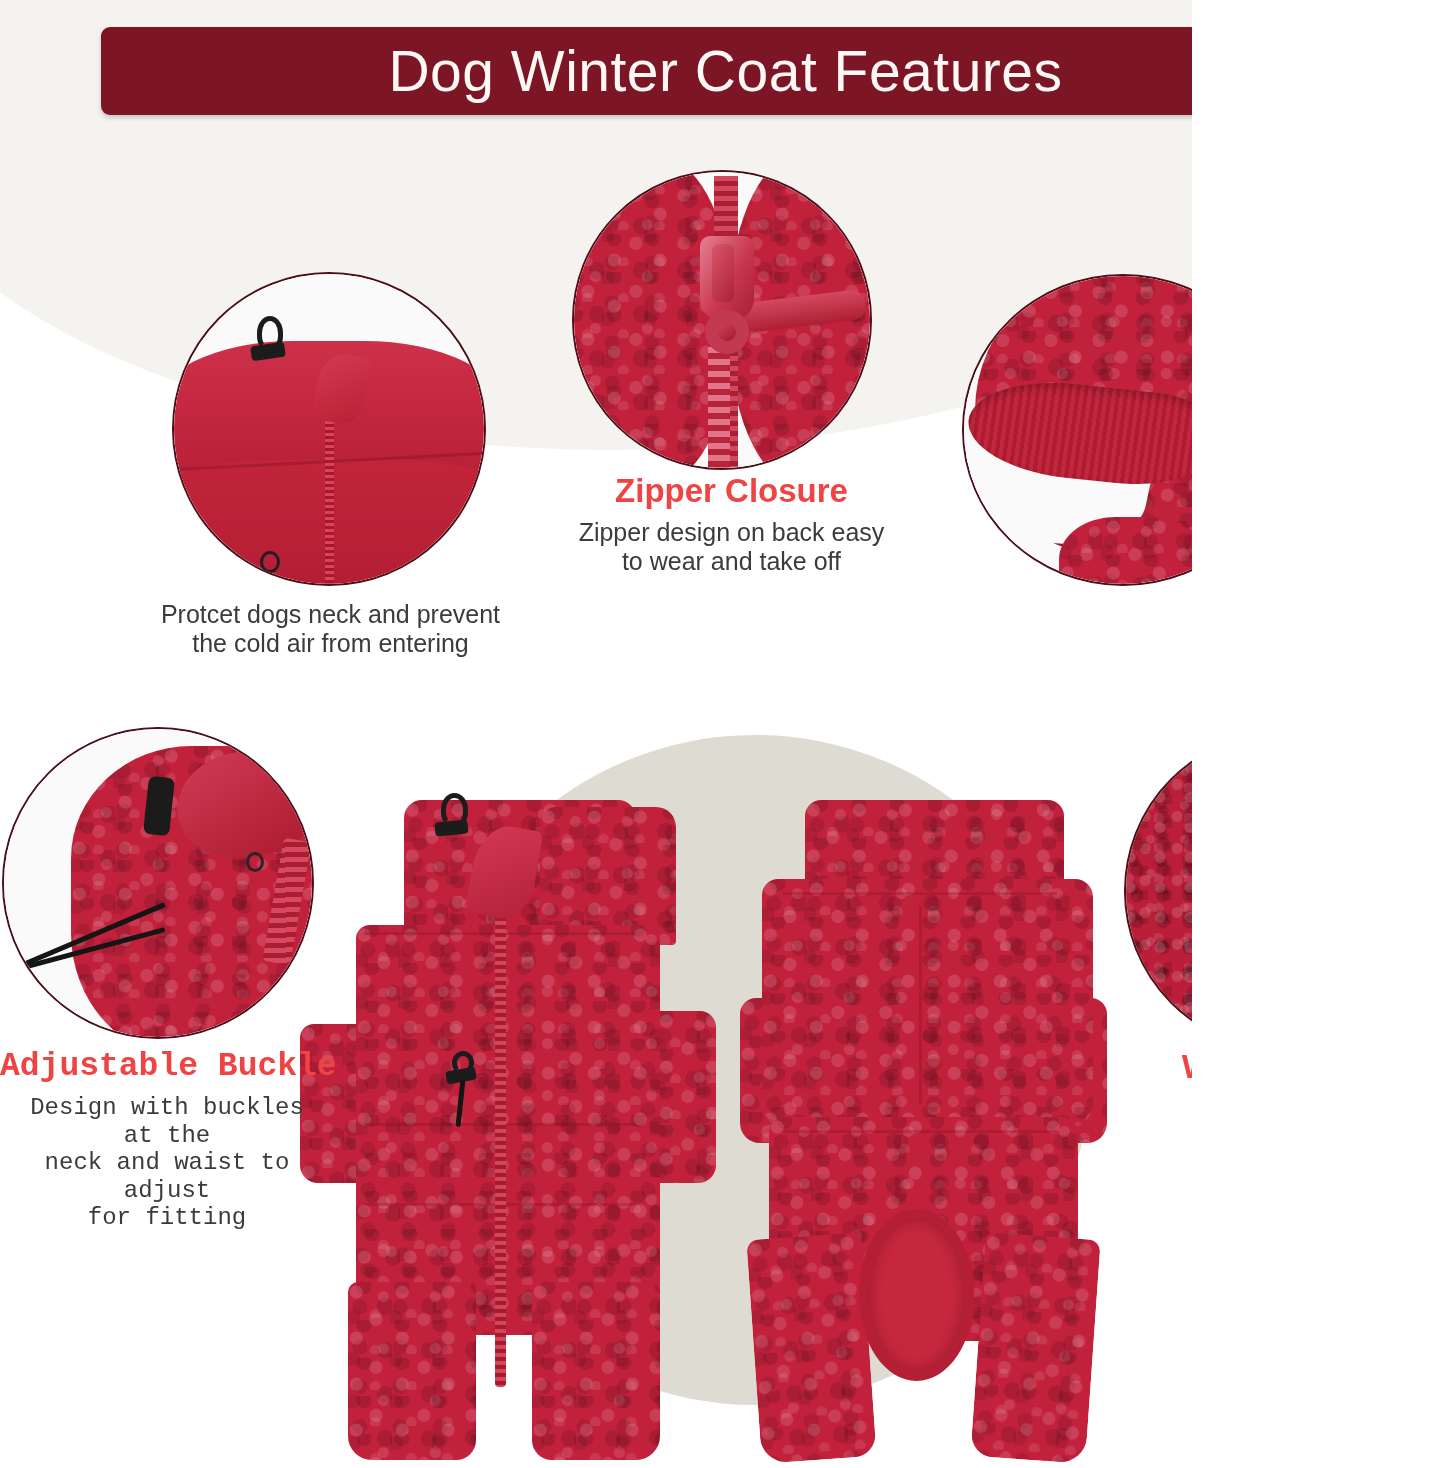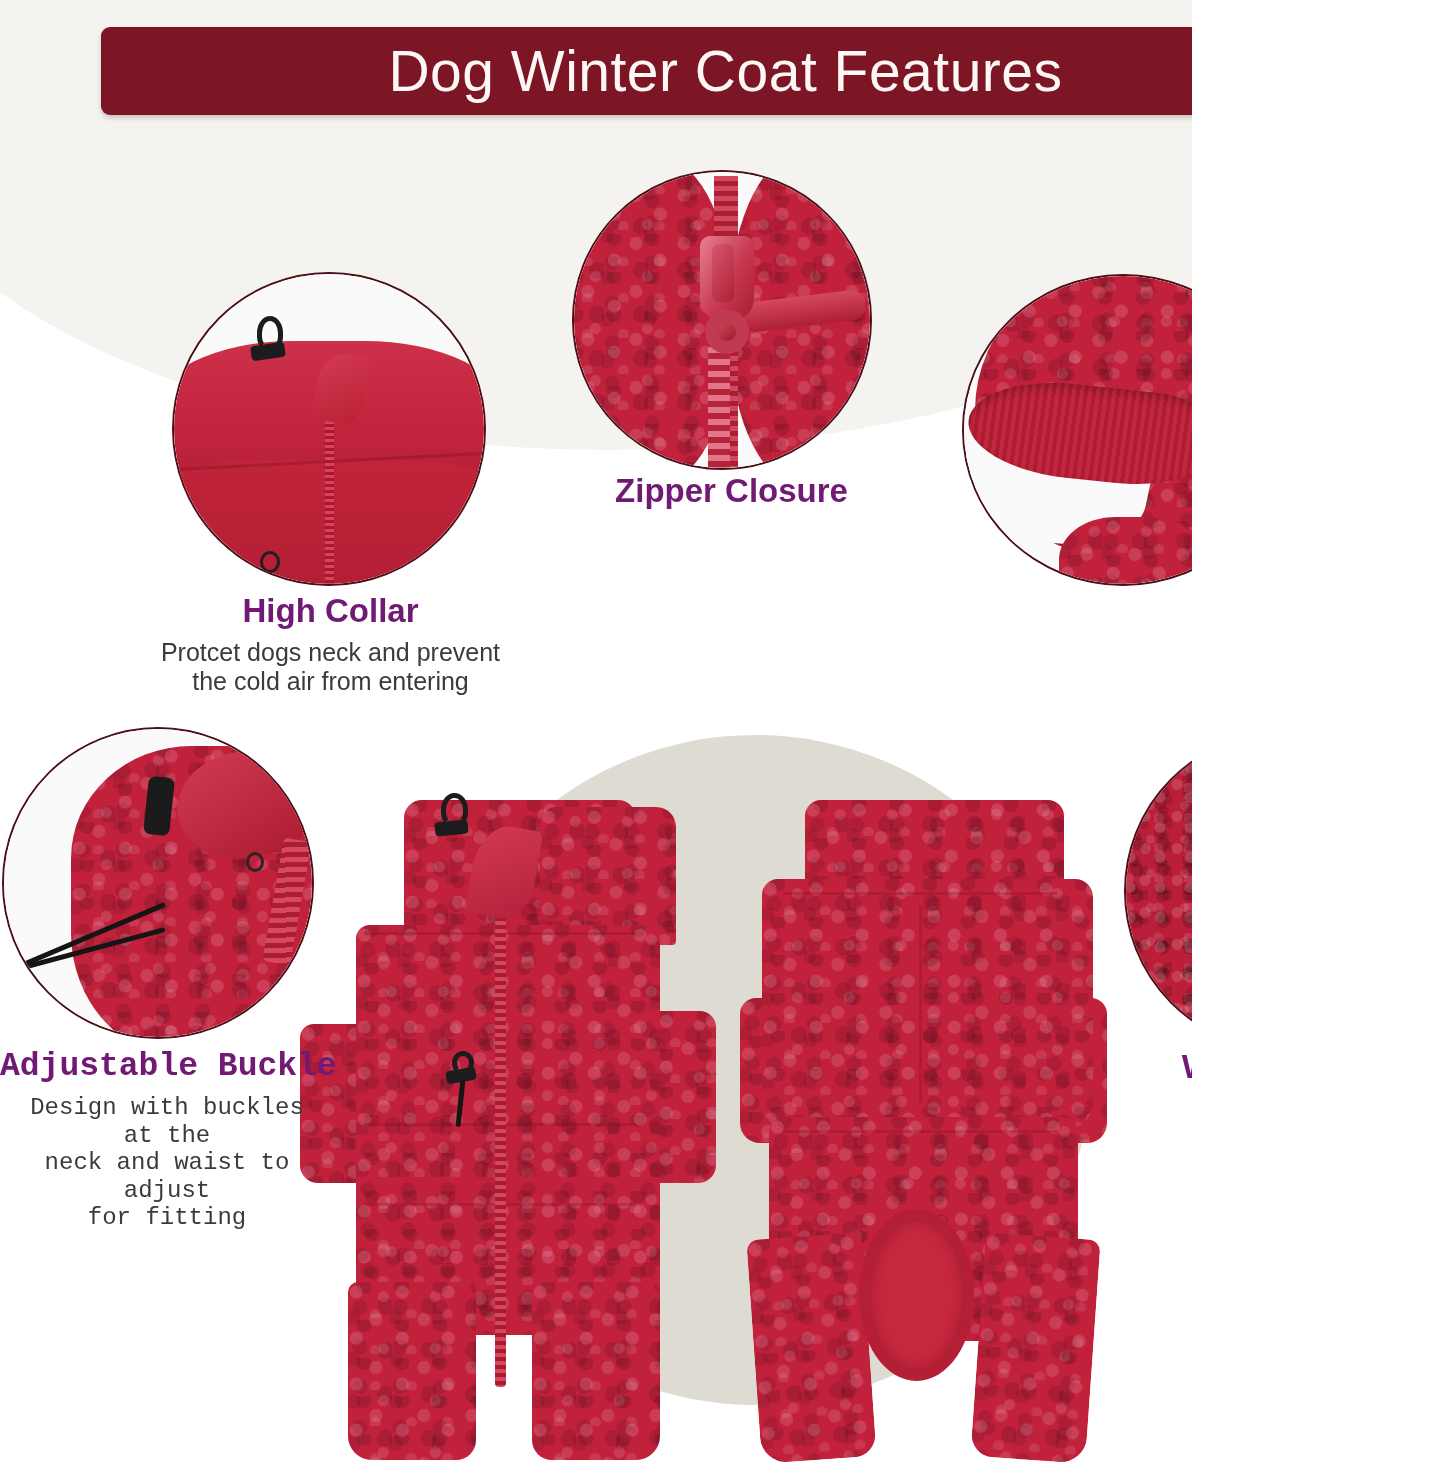--- a/index.html
+++ b/index.html
@@ -266,21 +266,21 @@
       radial-gradient(circle at 66% 64%, rgba(255,255,255,0.14) 0 5px, transparent 6px),
       radial-gradient(circle at 88% 84%, rgba(0,0,0,0.13) 0 6px, transparent 7px),
       radial-gradient(circle at 14% 88%, rgba(255,255,255,0.11) 0 5px, transparent 6px),
       radial-gradient(circle at 46% 92%, rgba(0,0,0,0.12) 0 5px, transparent 6px);
     background-size: 30px 30px, 26px 26px, 34px 34px, 28px 28px, 32px 32px, 24px 24px, 30px 30px, 27px 27px;
   }
 
   
   .caption { position: absolute; z-index: 6; text-align: center; }
   .caption .cap-title {
-    color: #701a75;
+    color: #ef4444;
     font-size: 33px;
     font-weight: bold;
     line-height: 1.15;
     white-space: nowrap;
   }
   .caption .cap-desc {
     color: #3b3b3b;
     font-size: 25px;
     font-weight: 400;
     line-height: 1.15;
@@ -527,27 +527,28 @@
     <div class="pb-body fleece"></div>
     <div class="pb-leg-l fleece"></div>
     <div class="pb-leg-r fleece"></div>
     <div class="pb-hole"></div>
     <div class="pb-seam-h pb-seam-1"></div>
     <div class="pb-seam-h pb-seam-2"></div>
     <div class="pb-seam-v"></div>
   </div>
 
   <div class="caption" id="caption-high-collar">
-    <div class="cap-title">High Collar</div>
     <div class="cap-desc">Protcet dogs neck and prevent
 the cold air from entering</div>
   </div>
 
   <div class="caption" id="caption-zipper">
     <div class="cap-title">Zipper Closure</div>
+    <div class="cap-desc">Zipper design on back easy
+to wear and take off</div>
   </div>
 
 
   <div class="caption" id="caption-buckle">
     <div class="cap-title">Adjustable Buckle</div>
     <div class="cap-desc">Design with buckles at the
 neck and waist to adjust
 for fitting</div>
   </div>
 

